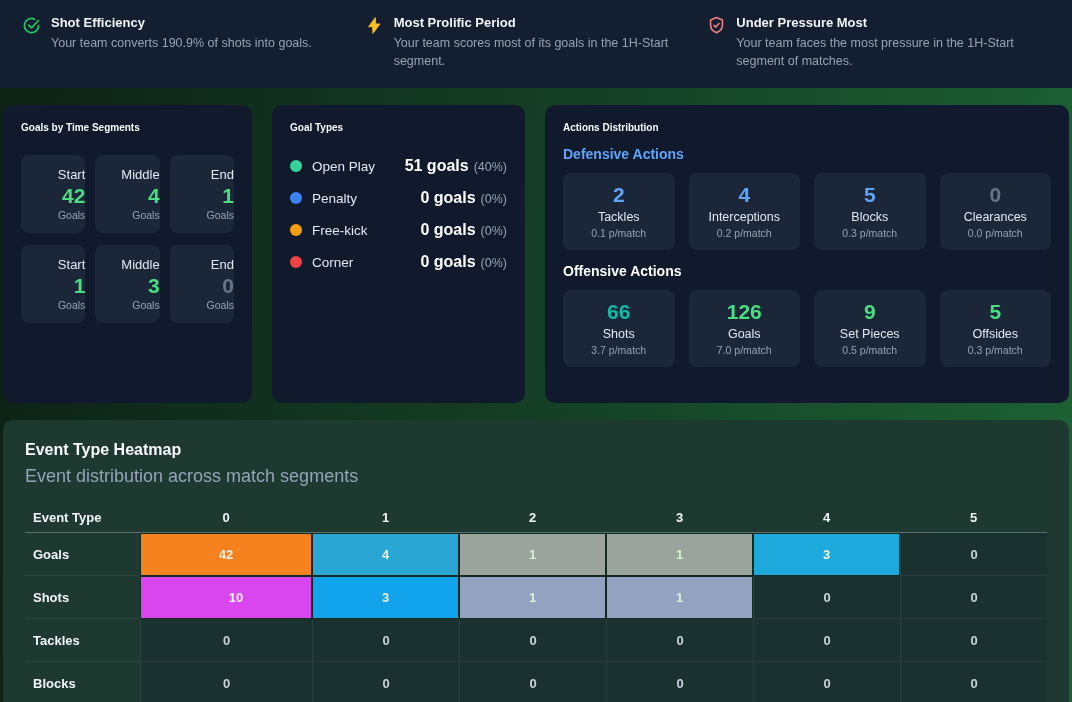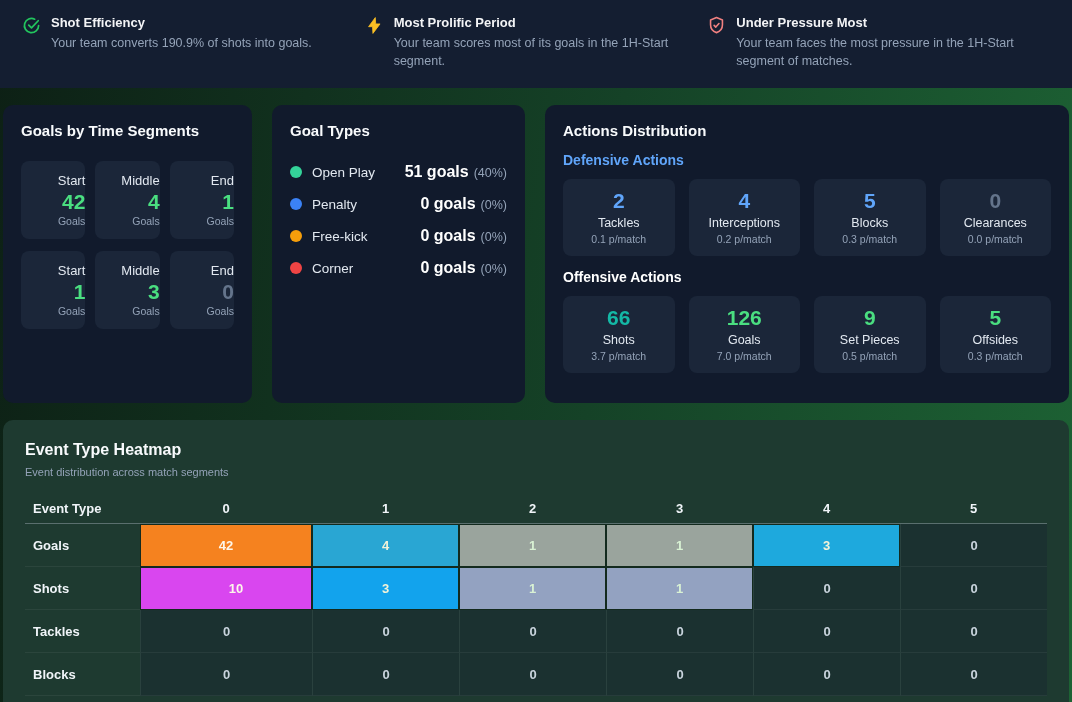--- a/index.html
+++ b/index.html
@@ -20,21 +20,21 @@
   .insight .icn svg { width:19px; height:19px; display:block; }
   .insight-title { font-size:13px; font-weight:bold; color:#f3f4f6; margin-bottom:4px; }
   .insight-desc { font-size:12.5px; color:#94a3b8; line-height:1.45; }
 
   
   .cards {
     margin:17px 3px 0 3px; height:298px;
     display:grid; grid-template-columns:249px 253px auto; gap:20px;
   }
   .card { background:#111a2c; border-radius:10px; padding:17px 18px; }
-  .card-title { font-size:15px; font-weight:bold; color:#f8fafc; }
+  .card-title { font-size:10px; font-weight:bold; color:#f8fafc; }
 
   
   .seg-grid { margin-top:22px; display:grid; grid-template-columns:repeat(3,1fr); gap:12px 10px; }
   .seg-tile {
     background:#1b2639; border-radius:8px; height:78px;
     display:flex; flex-direction:column; align-items:flex-end; justify-content:center; gap:2px;
   }
   .seg-label { font-size:13px; color:#e2e8f0; }
   .seg-value { font-size:21px; font-weight:bold; line-height:1.1; }
   .seg-caption { font-size:10.5px; color:#94a3b8; }
@@ -55,21 +55,21 @@
   .act-value { font-size:21px; font-weight:bold; line-height:1.15; }
   .act-label { font-size:12.5px; color:#e2e8f0; margin-top:3px; }
   .act-caption { font-size:10.5px; color:#94a3b8; margin-top:3px; }
 
   
   .heatmap {
     margin:17px 3px 0 3px; height:282px; background:#1e3a30;
     border-radius:10px 10px 0 0; padding:21px 22px 0 22px;
   }
   .hm-title { font-size:16px; font-weight:bold; color:#f8fafc; }
-  .hm-subtitle { font-size:11px; color:#94a3b8; margin-top:7px; }
+  .hm-subtitle { font-size:18px; color:#94a3b8; margin-top:7px; }
   .hm-table { margin-top:15px; }
   .hm-row { display:grid; grid-template-columns:115px 172px repeat(5,1fr); }
   .hm-header { height:31px; align-items:center; }
   .hm-head-cell { font-size:13px; font-weight:bold; color:#f1f5f9; text-align:center; }
   .hm-head-corner { text-align:left; padding-left:8px; font-size:13px; font-weight:bold; color:#f1f5f9; }
   .hm-data { height:43px; }
   .hm-label {
     display:flex; align-items:center; padding-left:8px;
     font-size:13px; font-weight:bold; color:#f1f5f9;
     border-bottom:1px solid rgba(255,255,255,0.06);

